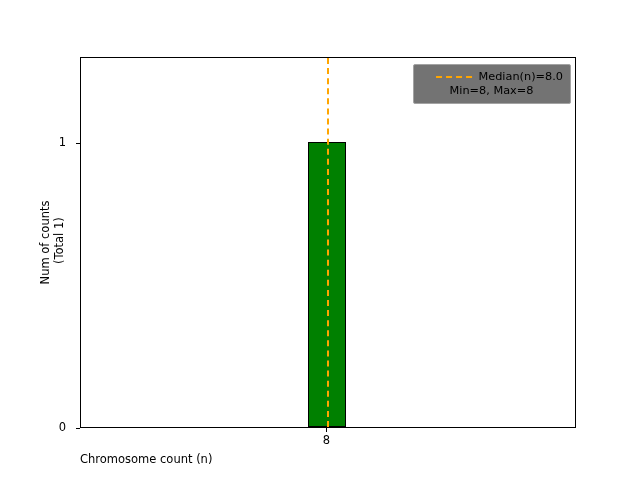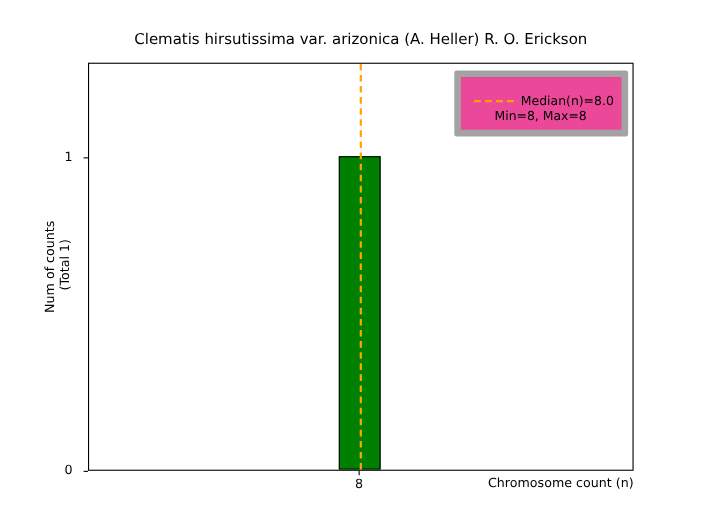--- a/index.html
+++ b/index.html
@@ -88,23 +88,23 @@
     font-size: 11.5px;
     color: #000000;
     text-align: center;
     line-height: 13px;
   }
 
   
   #xlabel {
     position: absolute;
     left: 80px;
-    top: 432px;
+    top: 452px;
     width: 496px;
-    text-align: right;
+    text-align: left;
     font-size: 11.5px;
     color: #000000;
     white-space: nowrap;
   }
   #ylabel {
     position: absolute;
     left: 0px;
     top: 0px;
     width: 371px;
     height: 30px;
@@ -116,25 +116,25 @@
     line-height: 14px;
     white-space: pre;
   }
 
   
   #legend {
     position: absolute;
     left: 413px;
     top: 64px;
     width: 158px;
-    border: 6px solid #a3a3a3;
+    border: 1px solid #a3a3a3;
     border-radius: 2px;
-    background: #ec4899;
+    background: #737373;
     box-sizing: border-box;
-    padding: 15px 7px 5px 6px;
+    padding: 5px 7px 5px 6px;
   }
   .legend-row {
     display: flex;
     align-items: center;
     justify-content: flex-end;
   }
   .legend-sample {
     width: 36px;
     height: 14px;
     margin-right: 7px;
@@ -159,21 +159,20 @@
   .legend-row-sub {
     display: flex;
     justify-content: center;
   }
 </style>
 </head>
 <body>
 
 <div id="figure">
 
-  <div id="chart-title">Clematis hirsutissima var. arizonica (A. Heller) R. O. Erickson</div>
 
   <div class="ytick-label" style="left: 40px; top: 422px; width: 26px;">0</div>
   <div class="ytick-label" style="left: 40px; top: 137px; width: 26px;">1</div>
 
   <div style="position:absolute; left:76px; top:428px; width:4px; height:1px; background:#000;"></div>
   <div style="position:absolute; left:76px; top:143px; width:4px; height:1px; background:#000;"></div>
 
   <div id="ylabel"><span>Num of counts</span><br><span> (Total 1)</span></div>
 
   <div id="plot-area">

